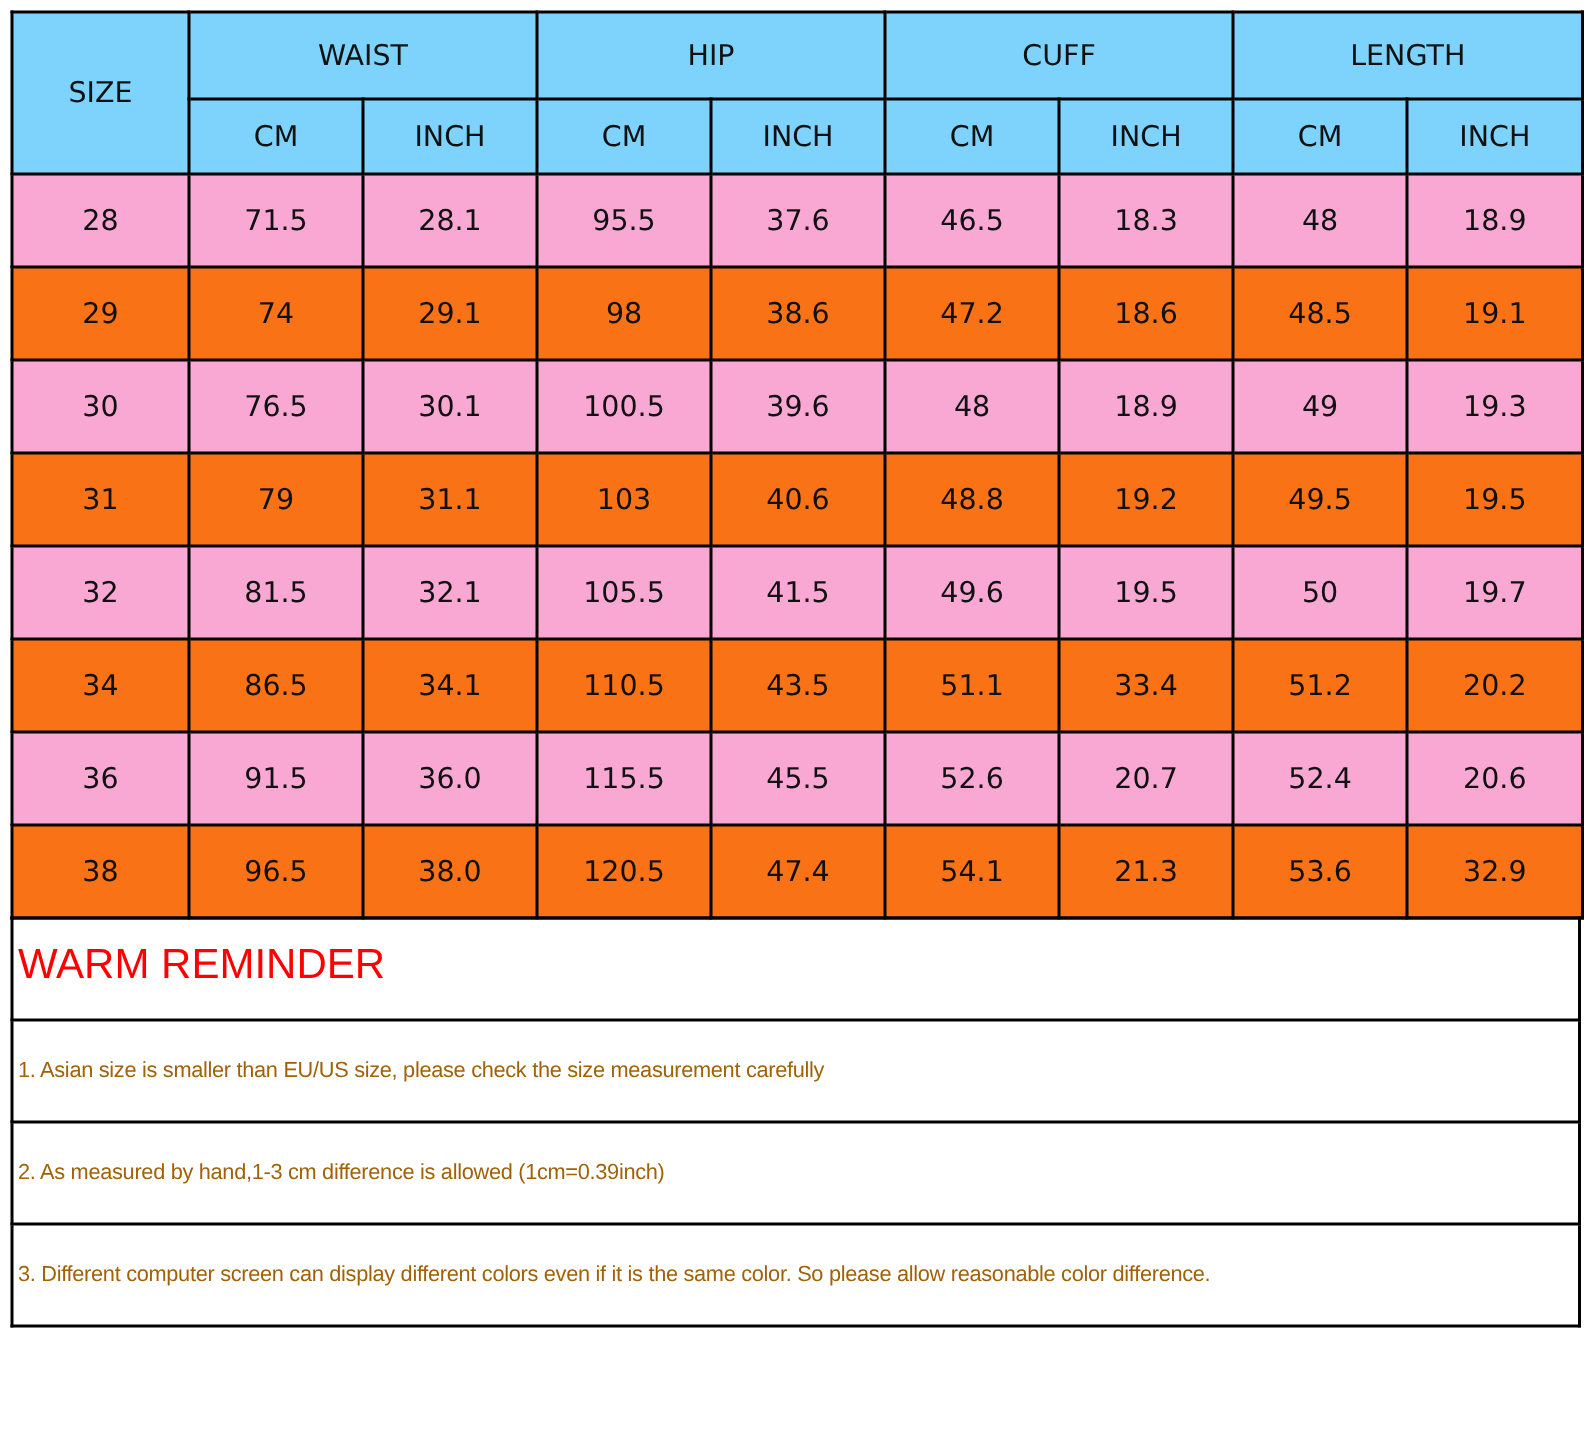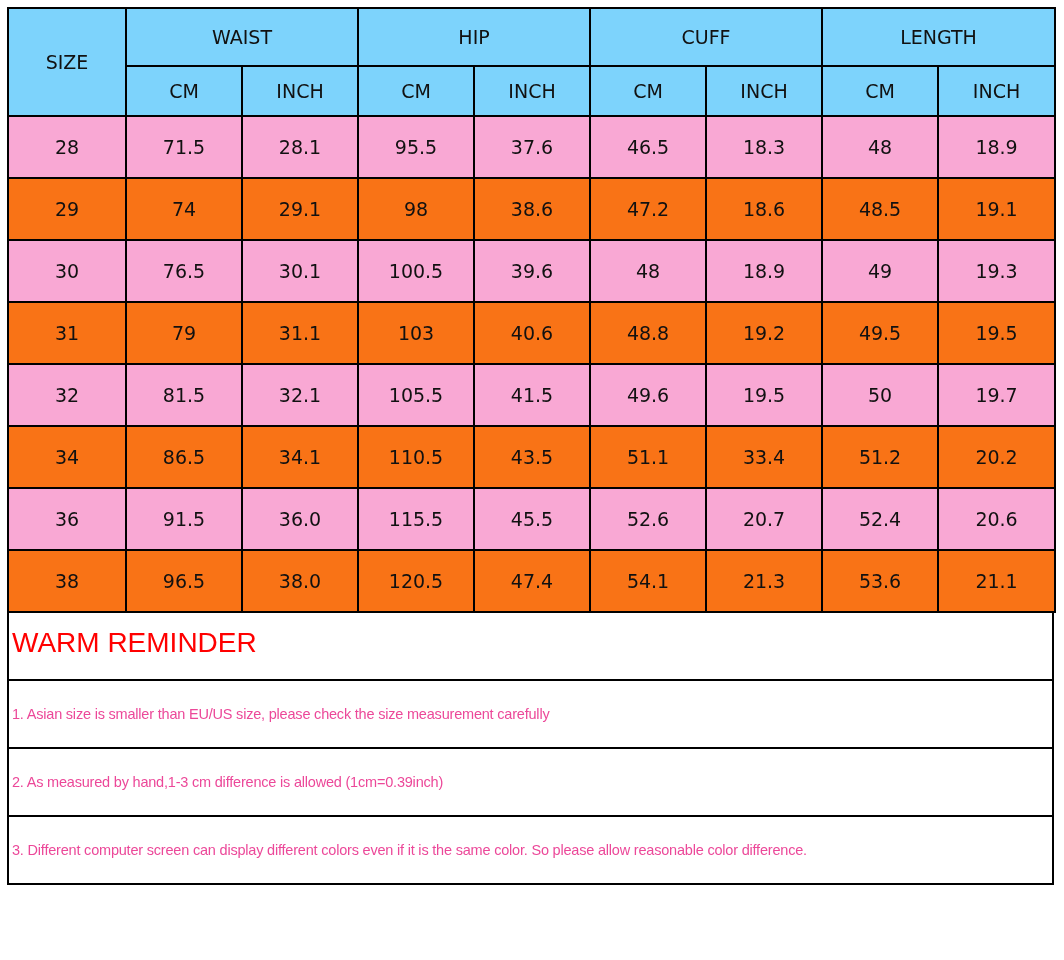--- a/index.html
+++ b/index.html
@@ -54,21 +54,21 @@
       vertical-align: middle;
     }
     .reminder-title td {
       height: 66px;
       color: #ff0000;
       font-size: 28px;
       padding-left: 4px;
     }
     .reminder-line td {
       height: 66px;
-      color: #ec4899;
+      color: #a16207;
       font-size: 14.5px;
       letter-spacing: -0.2px;
     }
     .reminder-title td span { position: relative; top: -3px; }
   </style>
 </head>
 <body>
 
 <div class="wrap">
   <table class="size-table">
@@ -182,21 +182,21 @@
       </tr>
       <tr class="data-row shaded">
         <td>38</td>
         <td>96.5</td>
         <td>38.0</td>
         <td>120.5</td>
         <td>47.4</td>
         <td>54.1</td>
         <td>21.3</td>
         <td>53.6</td>
-        <td>21.1</td>
+        <td>32.9</td>
       </tr>
     </tbody>
   </table>
 
   <table class="reminder">
     <tbody>
         <tr class="reminder-title">
       <td><span>WARM REMINDER</span></td>
     </tr>
     <tr class="reminder-line">

